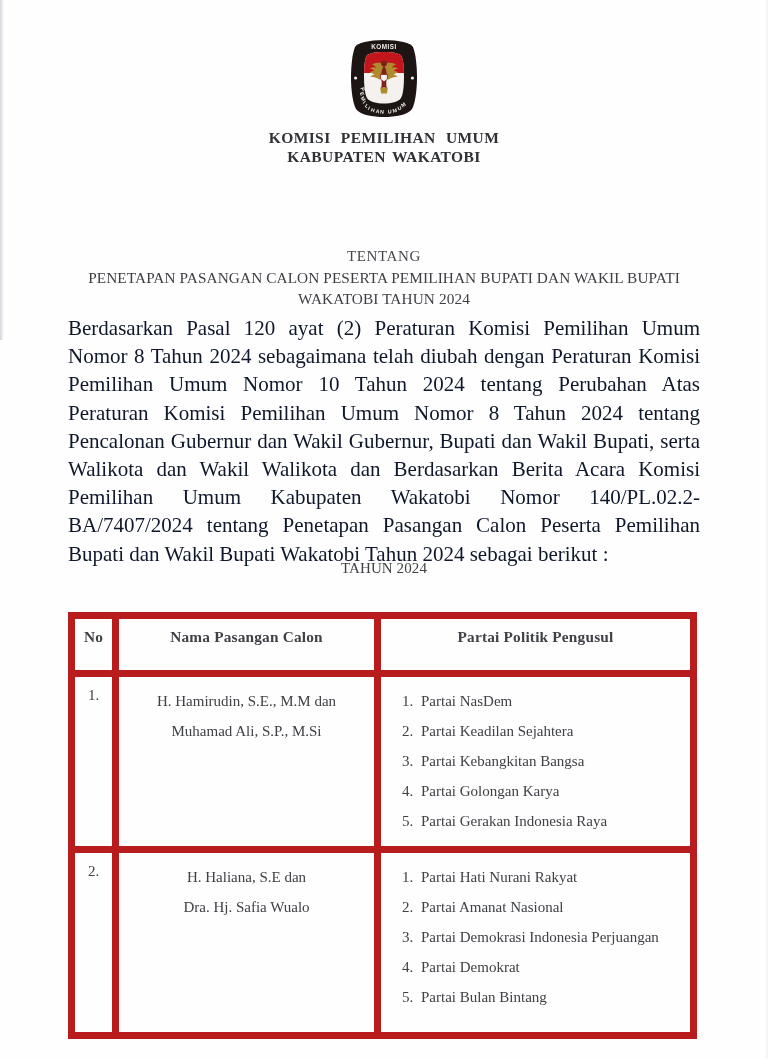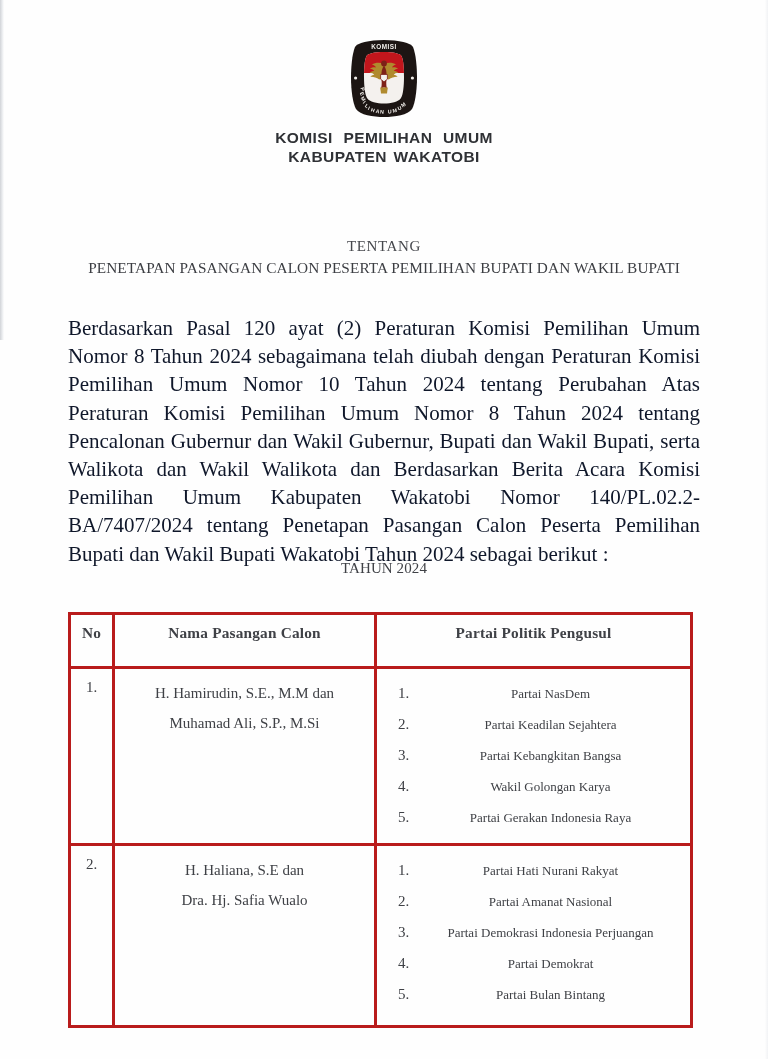--- a/index.html
+++ b/index.html
@@ -40,21 +40,21 @@
   }
   .logo {
     width: 74px;
     height: 80px;
     margin: 0 auto 10px auto;
     position: relative;
   }
   .logo svg { display: block; width: 74px; height: 80px; }
 
   .org-name {
-    font-family: Liberation Sans, sans-serif;
+    font-family: Liberation Serif, serif;
     font-size: 15.5px;
     font-weight: 700;
     letter-spacing: .4px;
     color: #2f3135;
     line-height: 19px;
   }
   .org-line1 { word-spacing: 6px; }
   .org-line2 { word-spacing: 2px; }
 
   
@@ -69,21 +69,21 @@
     letter-spacing: .6px;
     color: #43454a;
   }
   .announce .an-number {
     font-size: 16px;
     letter-spacing: .2px;
     color: #3c3e43;
   }
   .about {
     position: absolute;
-    left: 0; right: 0; top: 236px;
+    left: 0; right: 0; top: 246px;
     text-align: center;
     line-height: 21px;
   }
   .about .ab-label {
     font-size: 15px;
     letter-spacing: .6px;
     color: #46484d;
   }
   .about .ab-subject {
     font-size: 15.3px;
@@ -124,21 +124,21 @@
     left: 68px;
     top: 612px;
     width: 622px;
   }
   table.cand {
     border-collapse: collapse;
     width: 622px;
     table-layout: fixed;
   }
   table.cand th, table.cand td {
-    border: 3px solid #b91c1c;
+    border: 7px solid #b91c1c;
     vertical-align: top;
     color: #3f4146;
   }
   table.cand th {
     font-weight: 700;
     font-size: 15.3px;
     text-align: center;
     padding: 9px 4px 24px 4px;
     letter-spacing: .2px;
   }
@@ -152,24 +152,23 @@
     padding: 10px 2px 0 2px;
   }
   td.name {
     text-align: center;
     font-size: 15px;
     line-height: 30px;
     padding: 9px 14px 0 14px;
     margin-left: 10px;
   }
   td.party {
-    font-size: 13px;
+    font-size: 15px;
     line-height: 30px;
     padding: 9px 6px 10px 10px;
-    text-align: center;
   }
   td.party ol {
     margin: 0;
     padding: 0 0 0 26px;
     list-style: decimal;
   }
   td.party ol li {
     padding-left: 4px;
   }
   td.party ol li::marker { font-size: 15px; }
@@ -231,20 +230,21 @@
     </div>
 
     <div class="org-name org-line1">KOMISI PEMILIHAN UMUM</div>
     <div class="org-name org-line2">KABUPATEN WAKATOBI</div>
   </div>
 
 
   <div class="about">
     <div class="ab-label">TENTANG</div>
     <div class="ab-subject">PENETAPAN PASANGAN CALON PESERTA PEMILIHAN BUPATI DAN WAKIL BUPATI</div>
+    <div class="ab-subject">WAKATOBI TAHUN 2024</div>
   </div>
 
   <div class="body-text">Berdasarkan Pasal 120 ayat (2) Peraturan Komisi Pemilihan Umum Nomor 8 Tahun 2024 sebagaimana telah diubah dengan Peraturan Komisi Pemilihan Umum Nomor 10 Tahun 2024 tentang Perubahan Atas Peraturan Komisi Pemilihan Umum Nomor 8 Tahun 2024 tentang Pencalonan Gubernur dan Wakil Gubernur, Bupati dan Wakil Bupati, serta Walikota dan Wakil Walikota dan Berdasarkan Berita Acara Komisi Pemilihan Umum Kabupaten Wakatobi Nomor 140/PL.02.2-BA/7407/2024 tentang Penetapan Pasangan Calon Peserta Pemilihan Bupati dan Wakil Bupati Wakatobi Tahun 2024 sebagai berikut :</div>
 
   <div class="table-caption">
     <div>TAHUN 2024</div>
   </div>
 
   <div class="tbl-wrap">
     <table class="cand">
@@ -265,21 +265,21 @@
           <td class="no">1.</td>
           <td class="name">
             <div>H. Hamirudin, S.E., M.M dan</div>
             <div>Muhamad Ali, S.P., M.Si</div>
           </td>
           <td class="party">
             <ol>
               <li>Partai NasDem</li>
               <li>Partai Keadilan Sejahtera</li>
               <li>Partai Kebangkitan Bangsa</li>
-              <li>Wakil Golongan Karya</li>
+              <li>Partai Golongan Karya</li>
               <li>Partai Gerakan Indonesia Raya</li>
             </ol>
           </td>
         </tr>
         <tr class="row2">
           <td class="no">2.</td>
           <td class="name">
             <div>H. Haliana, S.E dan</div>
             <div>Dra. Hj. Safia Wualo</div>
           </td>

